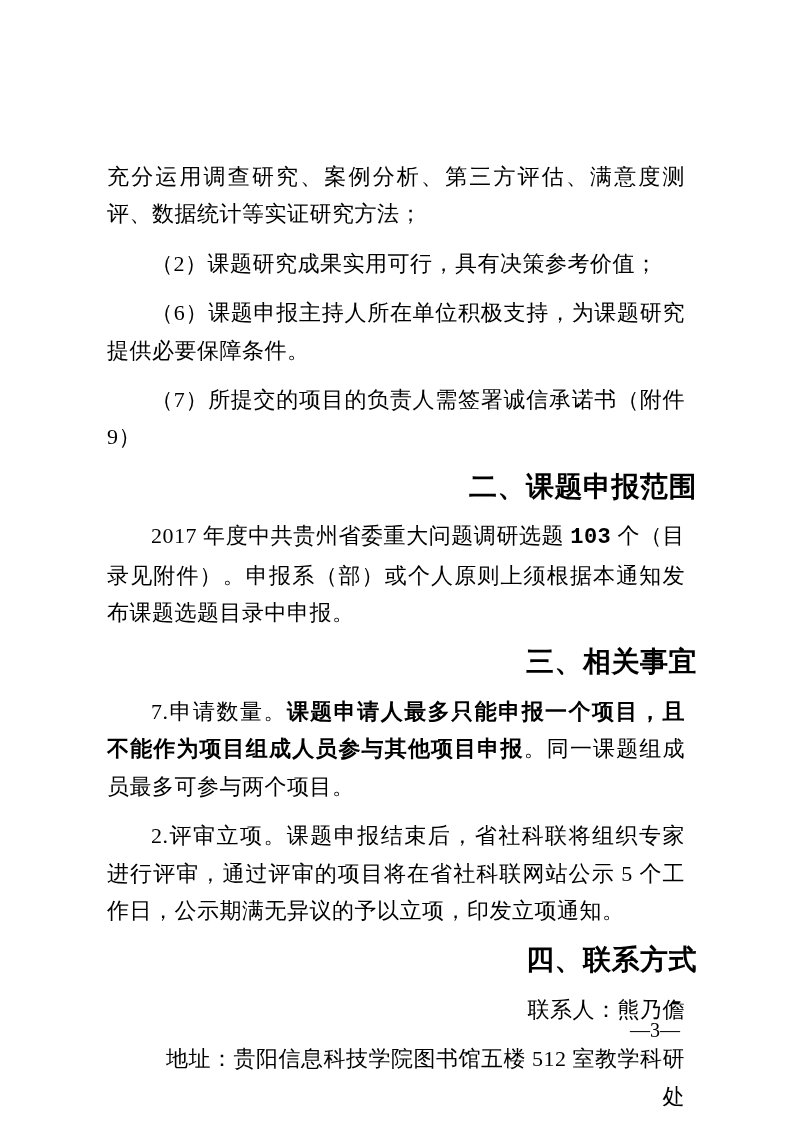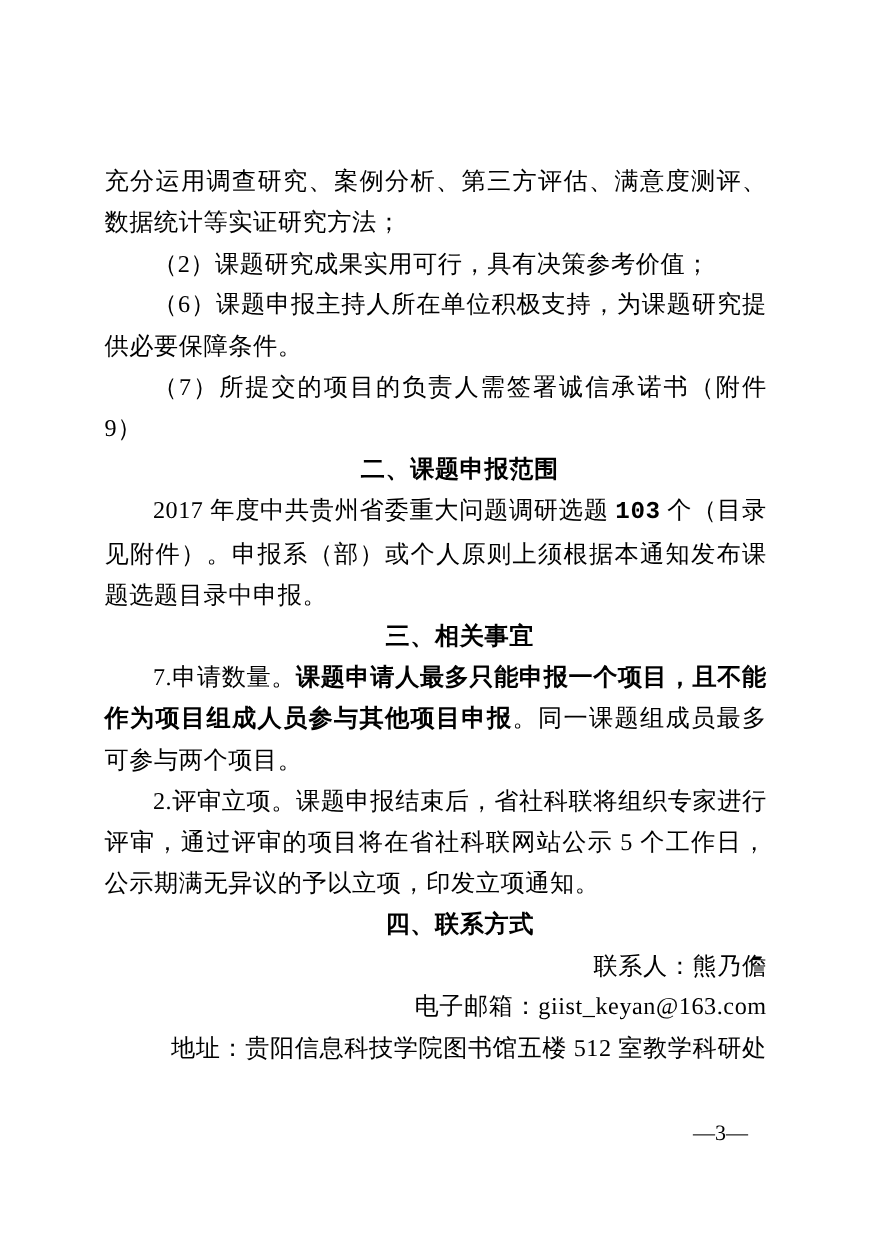--- a/index.html
+++ b/index.html
@@ -20,35 +20,35 @@
     position: absolute;
     top: 146px;
     left: 95px;
     width: 602px;
     font-size: 22px;
     line-height: 37.4px;
     text-align: justify;
     letter-spacing: 0.5px;
   }
   .content p {
-    margin: 0;
+    margin: 12px;
     padding: 0;
     text-indent: 2em;
   }
   .content p.no-indent {
     text-indent: 0;
   }
   .content h2.heading {
     margin: 0;
     padding: 0;
-    font-size: 22px;
+    font-size: 28px;
     line-height: 37.4px;
     font-weight: bold;
     text-indent: 2em;
-    text-align: center;
+    text-align: right;
     font-family: "Liberation Sans", "DejaVu Sans", sans-serif;
   }
   .content p.contact {
     text-align: right;
   }
   .bold-run {
     font-weight: bold;
   }
   .bold-num {
     font-weight: bold;
@@ -90,20 +90,19 @@
       <span>7.申请数量。</span><span class="bold-run">课题申请人最多只能申报一个项目，且不能作为项目组成人员参与其他项目申报</span><span>。同一课题组成员最多可参与两个项目。</span>
     </p>
 
     <p>2.评审立项。课题申报结束后，省社科联将组织专家进行评审，通过评审的项目将在省社科联网站公示 5 个工作日，公示期满无异议的予以立项，印发立项通知。</p>
 
     <h2 class="heading">四、联系方式</h2>
 
     <p class="contact">联系人：熊乃儋</p>
 
 
-    <p class="contact">电子邮箱：giist_keyan@163.com</p>
 
     <p class="contact">地址：贵阳信息科技学院图书馆五楼 512 室教学科研处</p>
 
   </main>
 
   <div class="footer-page-number">—3—</div>
 </div>
 
 </body></html>

